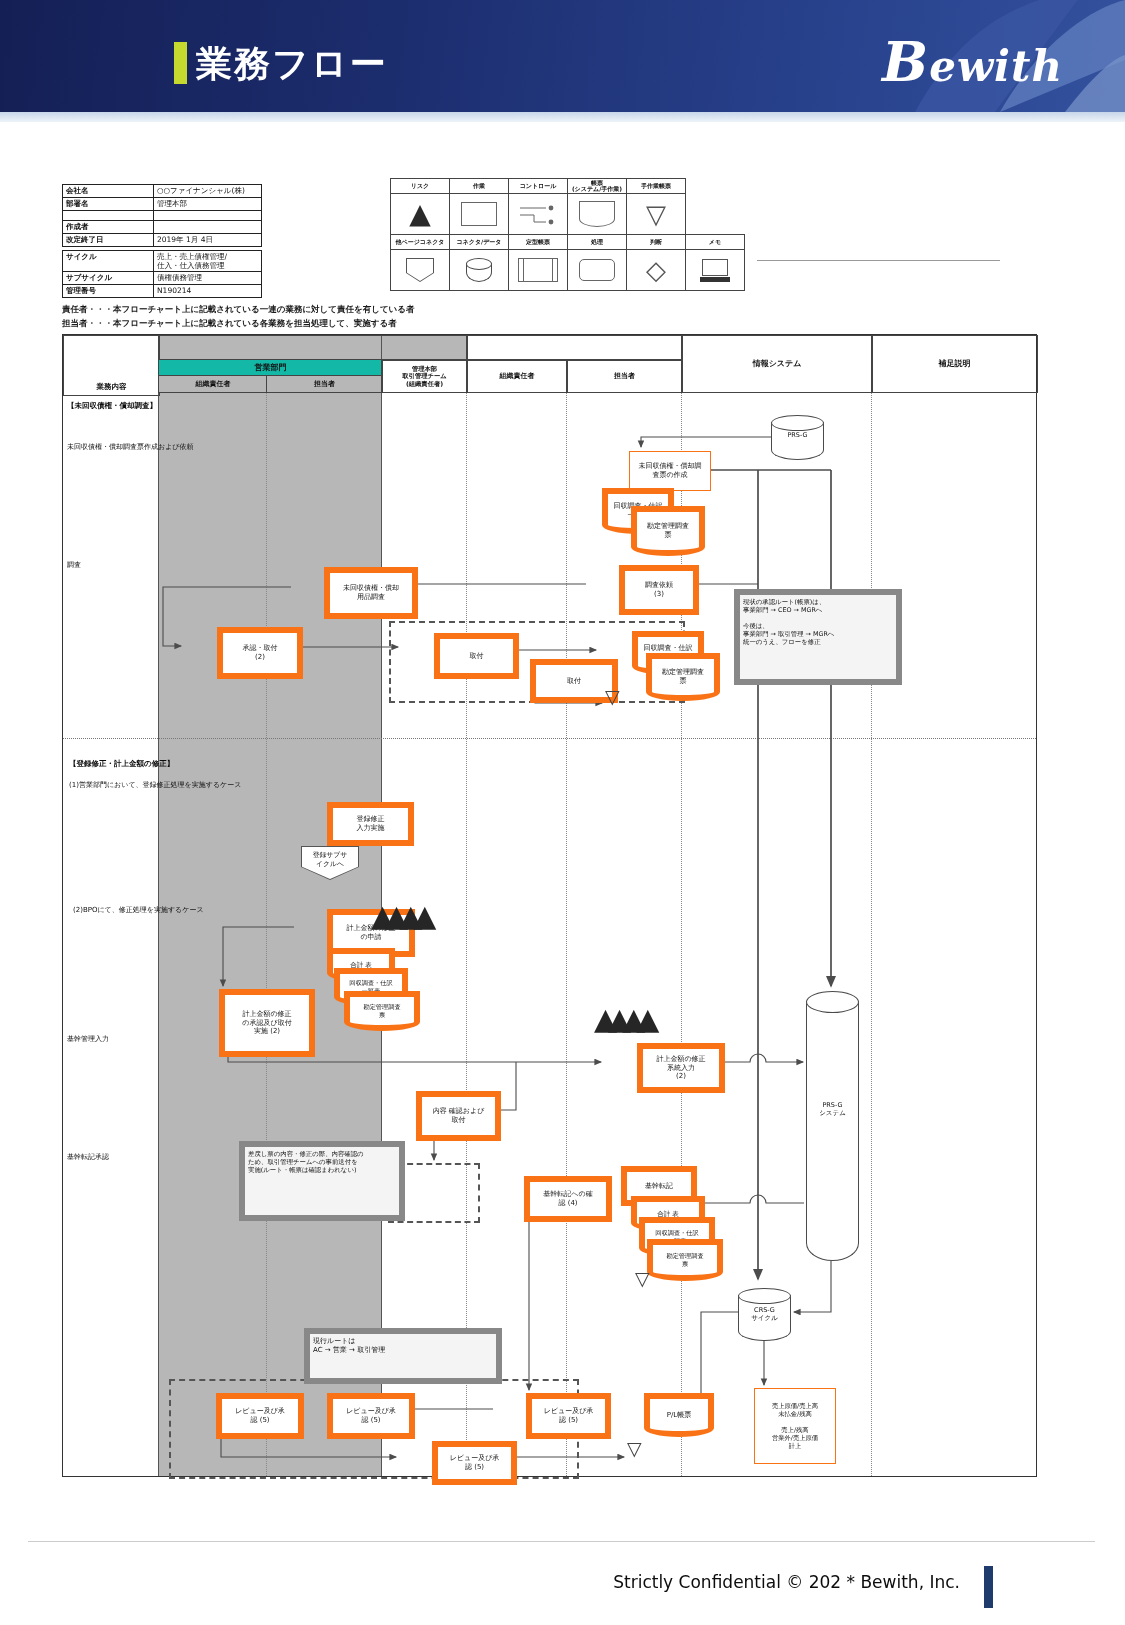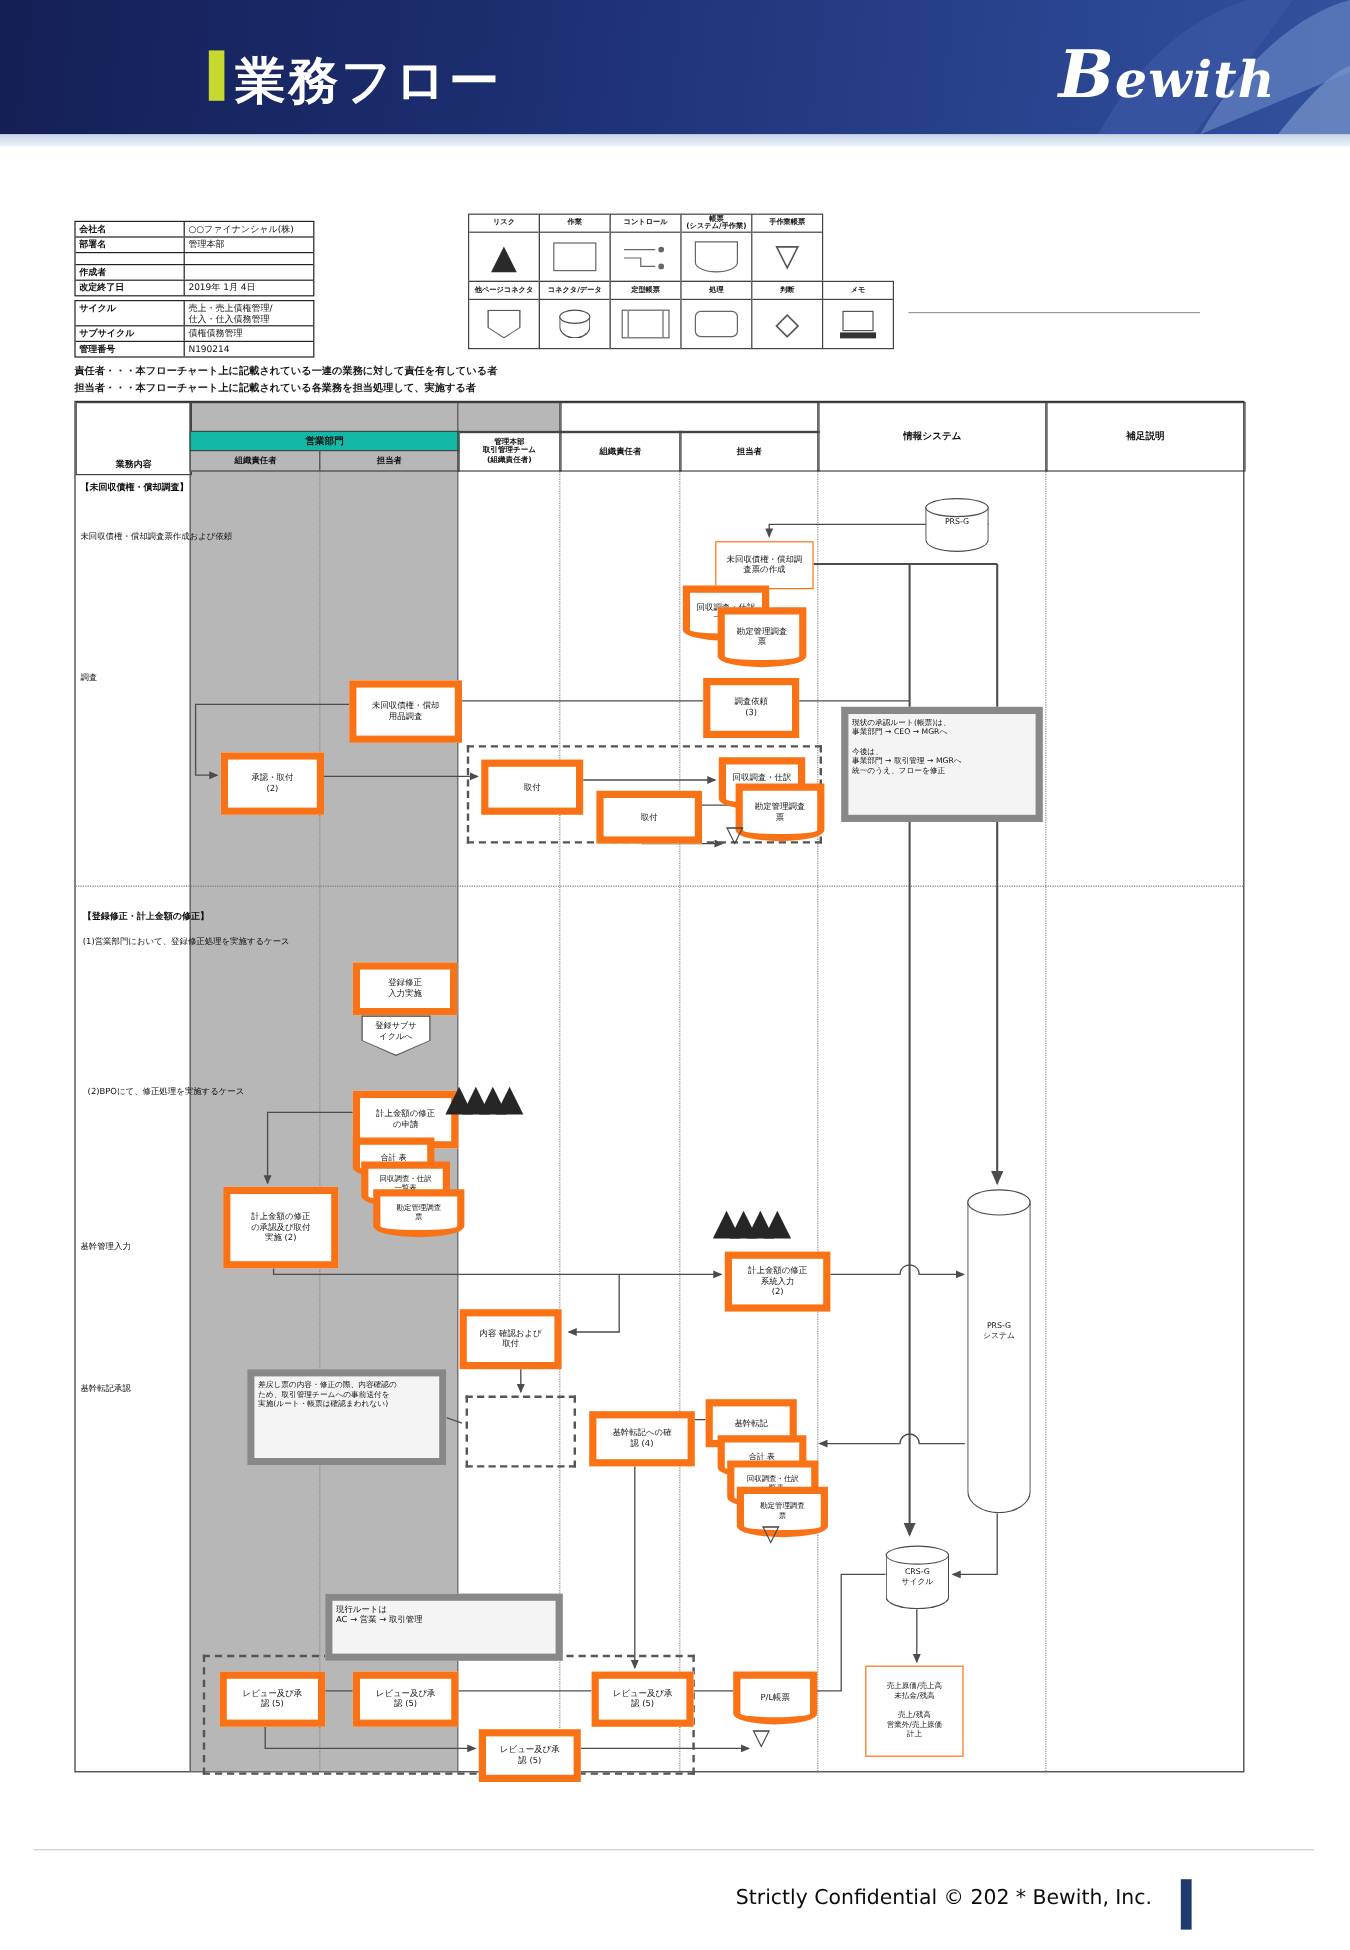--- a/index.html
+++ b/index.html
@@ -3,21 +3,21 @@
 <meta charset="utf-8">
 <style>
   html,body{margin:0;padding:0;background:#fff;}
   .page{position:relative;width:1125px;height:1625px;background:#fff;overflow:hidden;
         font-family:"DejaVu Sans","Liberation Sans",sans-serif;color:#111;}
 
   
   .hdr{position:absolute;left:0;top:0;width:1125px;height:112px;
        background:linear-gradient(97deg,#141f55 0%,#1c2d6e 35%,#27408a 70%,#33519e 100%);overflow:hidden;}
   .hdr svg{position:absolute;right:0;top:0;}
-  .hdr-title{position:absolute;left:196px;top:40px;font-size:42px;font-weight:bold;color:#fff;letter-spacing:2px;}
+  .hdr-title{position:absolute;left:196px;top:40px;font-size:36px;font-weight:bold;color:#fff;letter-spacing:2px;}
   .hdr-accent{position:absolute;left:174px;top:42px;width:13px;height:42px;background:#c6d92e;}
   .hdr-logo{position:absolute;right:62px;top:30px;font-family:"DejaVu Serif","Liberation Serif",serif;
             font-style:italic;font-weight:bold;font-size:42px;color:#fff;letter-spacing:1px;}
   .hdr-logo::first-letter{font-size:1.3em;}
   .hdr-strip{position:absolute;left:0;top:112px;width:1125px;height:10px;
              background:linear-gradient(#c7d6ea,#eef3f9);}
 
   
   .meta{position:absolute;left:62px;top:172px;width:200px;font-size:7.5px;}
   .m-tbl{border:1.5px solid #222;margin-top:12px;}
@@ -57,21 +57,21 @@
   .vsolid{border-left:1px solid #555;}
   .vdot{border-left:1px dotted #888;}
   .hdot{position:absolute;height:0;border-top:1px dotted #777;z-index:1;}
   .hcell{position:absolute;border:1px solid #444;display:flex;align-items:center;justify-content:center;
          text-align:center;font-weight:bold;z-index:2;white-space:pre-line;line-height:1.15;}
   .hcell.none{background:transparent;}
   .rowlab{position:absolute;font-size:7px;z-index:5;line-height:1.3;color:#0d0d0d;}
   .rowlab.b{font-weight:bold;font-size:7.5px;}
 
   .fnode{position:absolute;display:flex;align-items:center;justify-content:center;text-align:center;
-         font-size:7px;line-height:1.25;background:#fff;border:6px solid #f97316;z-index:3;}
+         font-size:7px;line-height:1.25;background:#fff;border:6px solid #f97316;z-index:3;margin-left:33px;}
   .pre{white-space:pre-line;}
   .thick{border-width:1.5px;}
   .doc{border-radius:0 0 55% 55%/0 0 10px 10px;}
   .note{font-size:6.4px;text-align:left;align-items:flex-start;justify-content:flex-start;
         padding:3px;background:#f4f4f4;border-color:#888;z-index:4;}
   .dashedbox{position:absolute;border:2px dashed #555;z-index:2;}
 
   .pent{position:absolute;z-index:3;}
   .pent-o{position:absolute;inset:0;background:#555;
           clip-path:polygon(0 0,100% 0,100% 62%,50% 100%,0 62%);}

